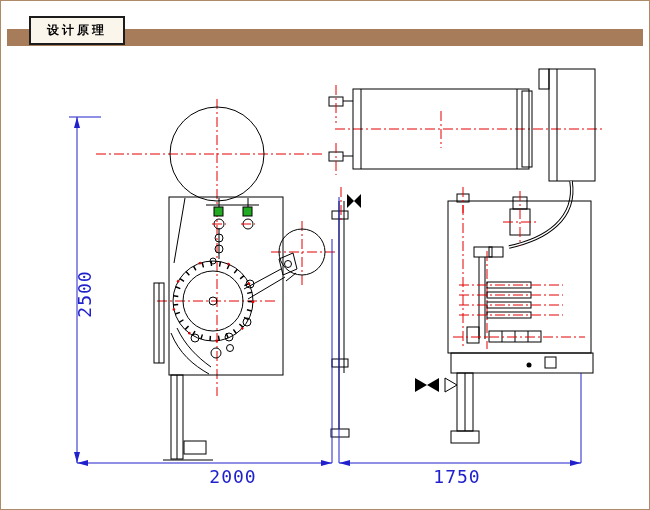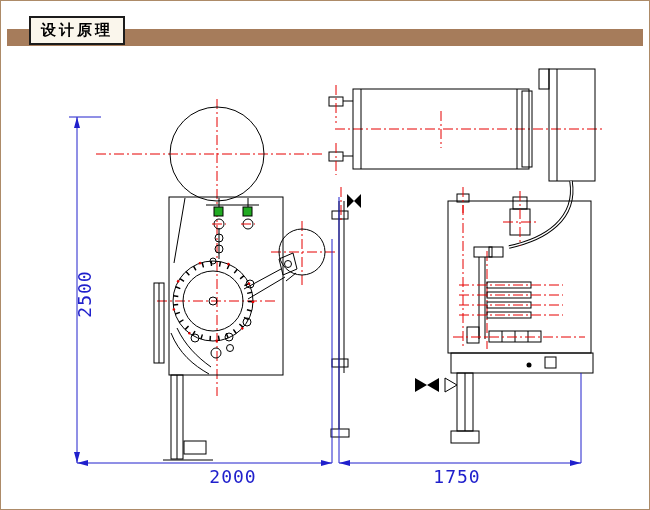--- a/index.html
+++ b/index.html
@@ -9,21 +9,21 @@
     font-family:"Liberation Sans", sans-serif;
   }
   .top-bar {
     position:absolute; left:6px; top:28px; width:636px; height:17px;
     background:#a67c5b;
   }
   .title-box {
     position:absolute; left:28px; top:15px; height:29px; min-width:96px;
     background:#faf6ec; border:2px solid #1c1c1c; box-sizing:border-box;
     display:flex; align-items:center; justify-content:center;
-    font-size:15px; font-weight:bold; color:#000; letter-spacing:3px;
+    font-size:12px; font-weight:bold; color:#000; letter-spacing:3px;
     padding:0 8px; z-index:3;
   }
   svg.drawing { position:absolute; left:0; top:0; z-index:1; }
   .blk  { stroke:#000000; stroke-width:1; fill:none; }
   .red  { stroke:#e60000; stroke-width:1; fill:none; stroke-dasharray:10 3 2 3; }
   .blu  { stroke:#2020cc; stroke-width:1; fill:none; }
   .bluf { fill:#2020cc; stroke:none; }
   .dimtext { fill:#2020cc; font-family:"DejaVu Sans Mono", monospace; font-size:18px; letter-spacing:1px; }
   .grnfill { fill:#22aa22; stroke:#000; stroke-width:1; }
   .blkfill { fill:#000; stroke:none; }

